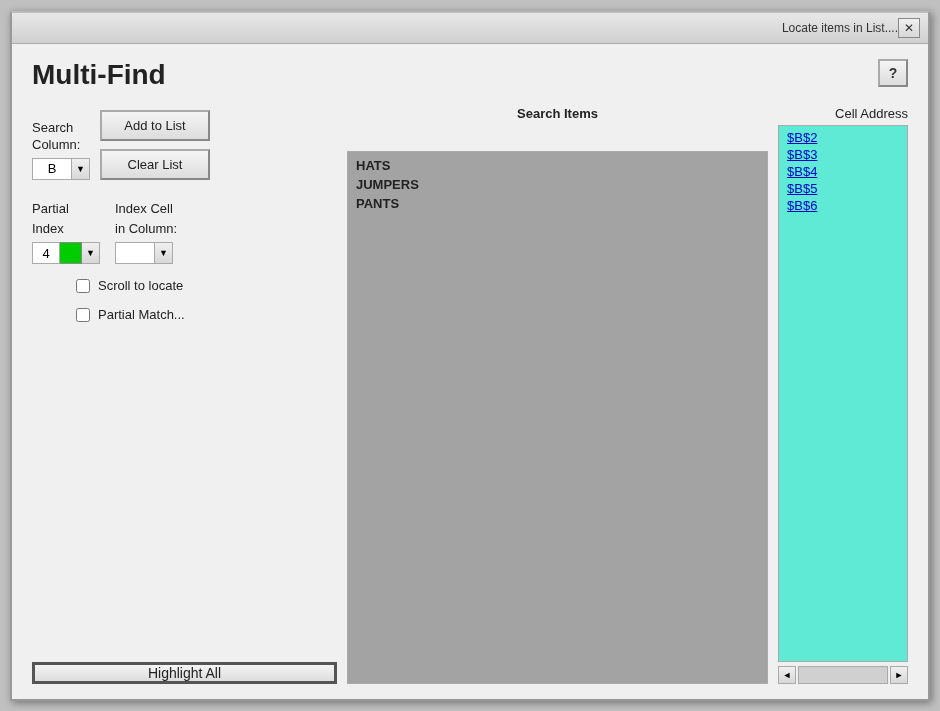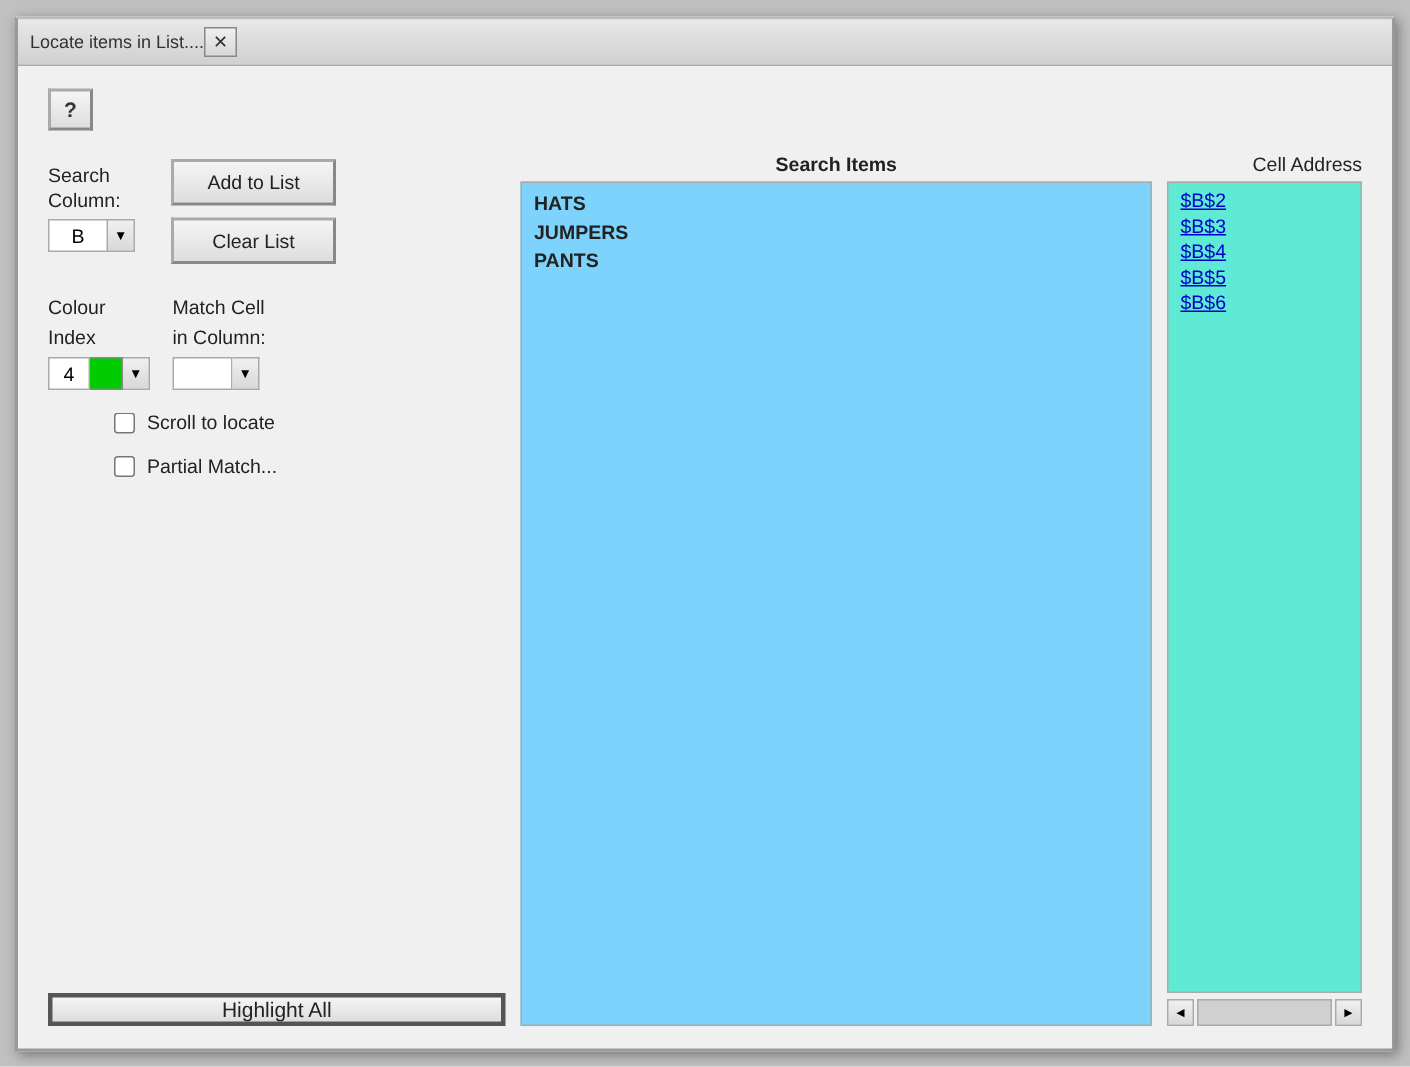--- a/index.html
+++ b/index.html
@@ -28,21 +28,21 @@
       box-shadow: 2px 2px 8px rgba(0,0,0,0.4);
       display: flex;
       flex-direction: column;
     }
 
     .title-bar {
       background: linear-gradient(to bottom, #e8e8e8, #d0d0d0);
       border-bottom: 1px solid #aaa;
       padding: 5px 8px;
       display: flex;
-      justify-content: flex-start;
+      justify-content: flex-end;
       align-items: center;
       min-height: 28px;
     }
 
     .title-text {
       font-size: 12px;
       color: #333;
     }
 
     .close-btn {
@@ -103,22 +103,22 @@
     .left-panel {
       width: 305px;
       flex-shrink: 0;
       display: flex;
       flex-direction: column;
       gap: 8px;
     }
 
     .search-column-row {
       display: flex;
-      align-items: center;
-      gap: 24px;
+      align-items: flex-end;
+      gap: 10px;
       margin-bottom: 5px;
     }
 
     .label-group {
       display: flex;
       flex-direction: column;
     }
 
     .label-text {
       font-size: 13px;
@@ -285,23 +285,24 @@
     .panel-label {
       font-size: 13px;
       color: #222;
       margin-bottom: 4px;
       text-align: center;
     }
 
     .list-box {
       flex: 1;
       border: 1px solid #aaa;
-      background: #7dd3fc;
+      background: #a3a3a3;
       overflow-y: auto;
       padding: 4px;
+      margin-top: 26px;
     }
 
     .list-item {
       padding: 2px 4px;
       font-size: 13px;
       color: #222;
       cursor: default;
     }
 
     .right-panel {
@@ -368,20 +369,21 @@
 <div class="dialog-window">
 
   <div class="title-bar">
     <span class="title-text">Locate items in List....</span>
     <div class="close-btn">✕</div>
   </div>
 
   <div class="content-area">
 
     <div class="header-row">
+      <span class="title-main">Multi-Find</span>
       <div class="help-btn">?</div>
     </div>
 
     <div class="main-body">
 
       <div class="left-panel">
 
         <div class="search-column-row">
           <div class="label-group">
             <span class="label-text">Search</span>
@@ -392,30 +394,30 @@
             </div>
           </div>
           <div style="display:flex;flex-direction:column;gap:8px;padding-top:4px;">
             <button class="btn-standard">Add to List</button>
             <button class="btn-standard">Clear List</button>
           </div>
         </div>
 
         <div class="colour-section">
           <div class="colour-index-group">
-            <span class="label-text">Colour</span>
+            <span class="label-text">Partial</span>
             <span class="label-text">Index</span>
             <div class="colour-index-row">
               <input class="colour-input" type="text" value="4" style="">
               <div class="colour-swatch"></div>
               <div class="dropdown-arrow">▼</div>
             </div>
           </div>
           <div class="colour-cell-group">
-            <span class="label-text">Match Cell</span>
+            <span class="label-text">Index Cell</span>
             <span class="label-text">in Column:</span>
             <div class="colour-cell-dropdown">
               <div class="colour-cell-input"></div>
               <div class="dropdown-arrow">▼</div>
             </div>
           </div>
         </div>
 
         <div class="checkbox-row">
           <input type="checkbox" class="checkbox-input" style="">

